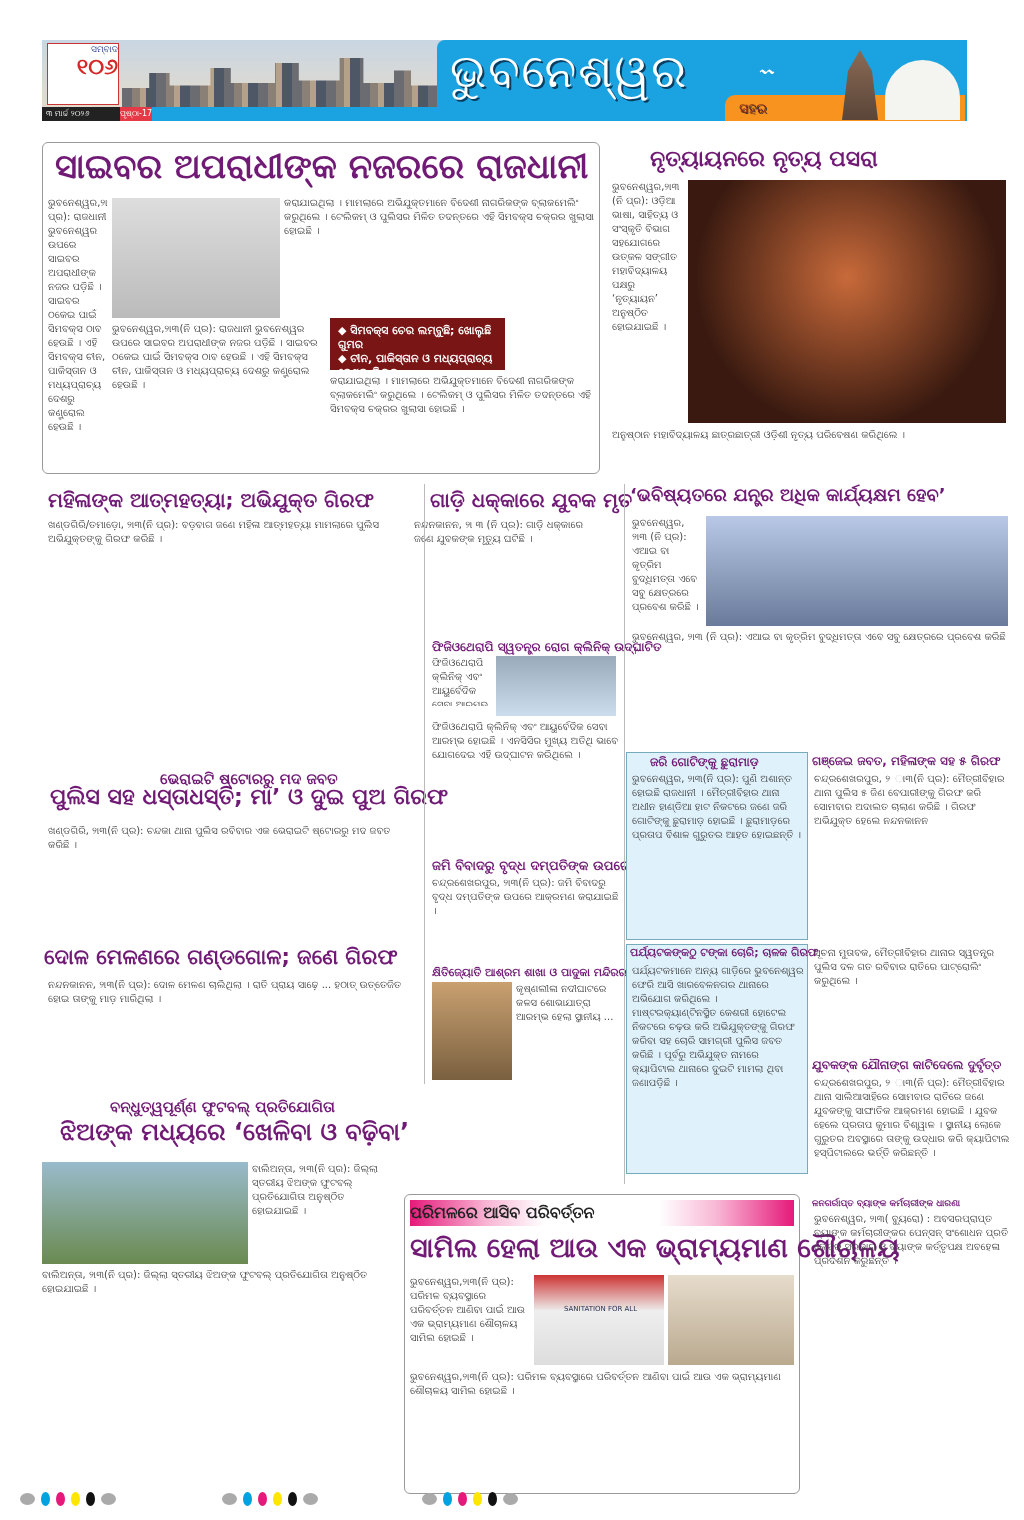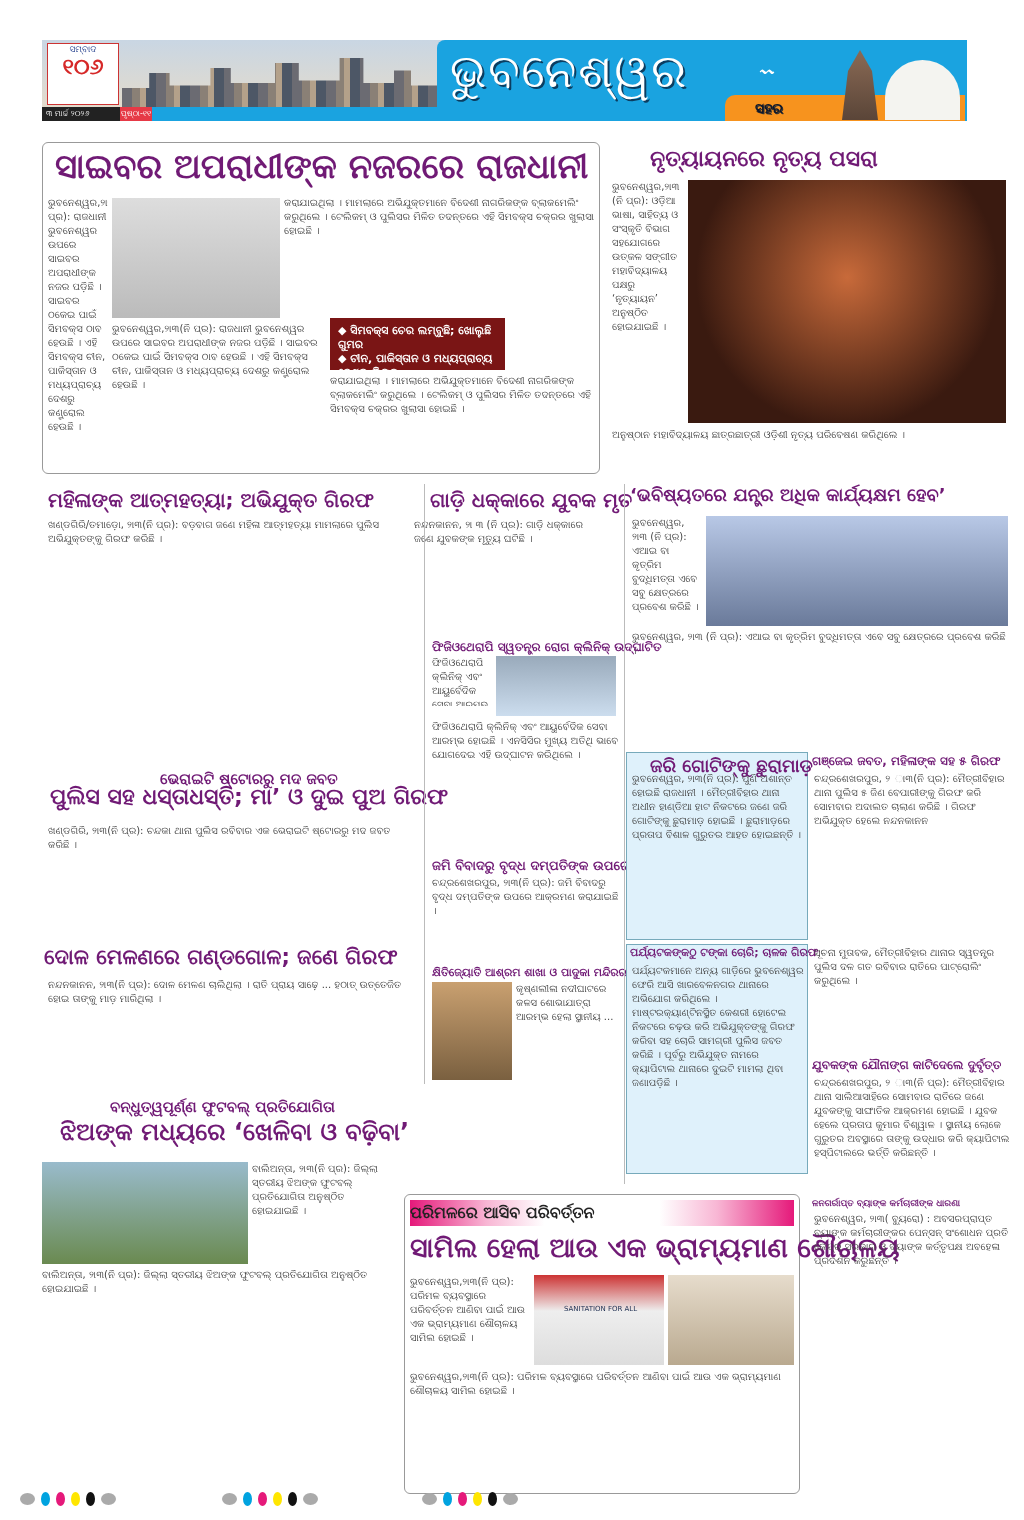--- a/index.html
+++ b/index.html
@@ -1,28 +1,28 @@
 <!DOCTYPE html>
 <html><head>
 <meta charset="utf-8">
 <style>
 *{box-sizing:border-box;margin:0;padding:0}
 body{width:1024px;height:1520px;background:#fff;font-family:"DejaVu Sans",sans-serif;position:relative;overflow:hidden;color:#222}
 .abs{position:absolute}
 .masthead{left:42px;top:40px;width:425px;height:80px;background:linear-gradient(#c9d6e3,#e8dcc8);overflow:hidden}
 .skyline{position:absolute;left:80px;bottom:12px;width:340px;height:50px;background:repeating-linear-gradient(90deg,#6b6b72 0 10px,#8a8076 10px 18px,#b4a18a 18px 24px,#4d5766 24px 34px);clip-path:polygon(0 60%,8% 60%,8% 30%,14% 30%,14% 55%,26% 55%,26% 20%,32% 20%,32% 50%,45% 50%,45% 10%,52% 10%,52% 45%,64% 45%,64% 0,71% 0,71% 50%,80% 50%,80% 25%,85% 25%,85% 55%,100% 55%,100% 100%,0 100%)}
-.logo{position:absolute;left:5px;top:3px;width:72px;height:62px;background:#fff;border:1px solid #c33;text-align:center;font-size:9px;color:#1e3a8a}
+.logo{position:absolute;left:5px;top:3px;width:72px;height:62px;background:#fff;border:1px solid #c33;text-align:right;font-size:9px;color:#1e3a8a}
 .logo .num{font-size:22px;font-weight:bold;color:#d62828;line-height:24px}
 .datebar{left:42px;top:107px;width:110px;height:14px;background:#222;color:#fff;font-size:8px;padding-left:4px;line-height:14px}
 .pagebar{left:120px;top:107px;width:32px;height:14px;background:#e63946;color:#fff;font-size:8px;text-align:center;line-height:14px}
 .bluebar{left:152px;top:107px;width:315px;height:14px;background:#1aa3e0}
 .cityband{left:437px;top:40px;width:530px;height:81px;background:#1aa3e0;border-radius:8px 0 0 0}
 .citytitle{left:450px;top:44px;font-size:46px;font-weight:normal;color:#fff;text-shadow:2px 2px 0 #0b3d60;letter-spacing:2px}
 .sahara{left:725px;top:95px;width:240px;height:26px;background:#f7931e;border-radius:10px 0 0 0}
-.sahara span{color:#0f172a;font-size:14px;font-weight:bold;padding-left:30px;line-height:26px;text-shadow:1px 1px 0 #333}
+.sahara span{color:#7f1d1d;font-size:14px;font-weight:normal;padding-left:14px;line-height:26px;text-shadow:1px 1px 0 #333}
 .temple{left:830px;top:50px;width:60px;height:70px;background:linear-gradient(#8a6a55,#5a4538);clip-path:polygon(50% 0,70% 30%,80% 100%,20% 100%,30% 30%)}
 .stupa{left:885px;top:60px;width:75px;height:60px;background:#f4f4f0;border-radius:40px 40px 0 0}
 .box{border:1.5px solid #999;border-radius:6px}
 .hl{font-weight:bold;color:#701a75;white-space:nowrap}
 .txt{font-size:10px;line-height:14px;color:#444;overflow:hidden}
 .photo{background:linear-gradient(135deg,#777,#bbb)}
 .redbox{left:330px;top:318px;width:175px;height:52px;background:#7a1515;color:#fff;font-size:11px;font-weight:bold;padding:6px 8px;line-height:14px}
 .bluebox{background:#dff1fb;border:1px solid #7ab;}
 .pinkband{height:26px;background:linear-gradient(90deg,#e5197a,#f8b6d4 20%,#fff 35%,#fff 65%,#f8b6d4 80%,#e5197a);text-align:left;font-size:16px;font-weight:bold;line-height:26px;color:#222}
 .dots{display:flex;gap:6px;align-items:center}
@@ -34,21 +34,21 @@
 <body>
 
 <div class="abs masthead">
   <div class="skyline"></div>
   <div class="logo">
     <div>ସମ୍ବାଦ</div>
     <div class="num">୧୦୬</div>
   </div>
 </div>
 <div class="abs datebar">୩ ମାର୍ଚ୍ଚ ୨୦୨୬</div>
-<div class="abs pagebar">ପୃଷ୍ଠା-୧୧</div>
+<div class="abs pagebar">ପୃଷ୍ଠା-17</div>
 <div class="abs bluebar"></div>
 <div class="abs cityband"></div>
 <div class="abs citytitle">ଭୁବନେଶ୍ୱର</div>
 <div class="abs sahara"><span>ସହର</span></div>
 <div class="abs" style="left:760px;top:60px;font-size:14px;color:#fff">〰</div>
 <div class="abs temple"></div>
 <div class="abs stupa"></div>
 
 <div class="abs box" style="left:42px;top:142px;width:558px;height:332px"></div>
 <div class="abs hl" style="left:55px;top:146px;font-size:34px">ସାଇବର ଅପରାଧୀଙ୍କ ନଜରରେ ରାଜଧାନୀ</div>
@@ -89,21 +89,21 @@
 <div class="abs txt" style="left:432px;top:876px;width:190px;height:80px">ଚନ୍ଦ୍ରଶେଖରପୁର, ୨ା୩(ନି ପ୍ର): ଜମି ବିବାଦରୁ ବୃଦ୍ଧ ଦମ୍ପତିଙ୍କ ଉପରେ ଆକ୍ରମଣ କରାଯାଇଛି ।</div>
 
 <div class="abs hl" style="left:44px;top:945px;font-size:21px">ଦୋଳ ମେଳଣରେ ଗଣ୍ଡଗୋଳ; ଜଣେ ଗିରଫ</div>
 <div class="abs txt" style="left:48px;top:978px;width:374px;height:110px">ନନ୍ଦନକାନନ, ୨ା୩(ନି ପ୍ର): ଦୋଳ ମେଳଣ ଚାଲିଥିଲା । ରାତି ପ୍ରାୟ ସାଢ଼େ ... ହଠାତ୍ ଉତ୍ତେଜିତ ହୋଇ ତାଙ୍କୁ ମାଡ଼ ମାରିଥିଲା ।</div>
 
 <div class="abs hl" style="left:432px;top:966px;font-size:11px">କ୍ଷିତିଜ୍ୟୋତି ଆଶ୍ରମ ଶାଖା ଓ ପାଦୁକା ମନ୍ଦିରର ବାର୍ଷିକୋତ୍ସବ</div>
 <div class="abs photo" style="left:432px;top:982px;width:80px;height:98px;background:linear-gradient(#c9a070,#7a6040)"></div>
 <div class="abs txt" style="left:516px;top:982px;width:100px;height:100px">କୃଷ୍ଣଲୀଳା ନଦୀଘାଟରେ କଳସ ଶୋଭାଯାତ୍ରା ଆରମ୍ଭ ହେଲା ସ୍ଥାନୀୟ ...</div>
 
 <div class="abs bluebox" style="left:626px;top:752px;width:182px;height:188px"></div>
-<div class="abs hl" style="left:650px;top:755px;font-size:18px">ଜରି ଗୋଟିଙ୍କୁ ଛୁରାମାଡ଼</div>
+<div class="abs hl" style="left:650px;top:755px;font-size:12px">ଜରି ଗୋଟିଙ୍କୁ ଛୁରାମାଡ଼</div>
 <div class="abs txt" style="left:632px;top:772px;width:172px;height:164px">ଭୁବନେଶ୍ୱର, ୨ା୩(ନି ପ୍ର): ପୁଣି ଅଶାନ୍ତ ହୋଇଛି ରାଜଧାନୀ । ମୈତ୍ରୀବିହାର ଥାନା ଅଧୀନ ହାଣ୍ଡିଆ ହାଟ ନିକଟରେ ଜଣେ ଜରି ଗୋଟିଙ୍କୁ ଛୁରାମାଡ଼ ହୋଇଛି । ଛୁରାମାଡ଼ରେ ପ୍ରତାପ ବିଶାଳ ଗୁରୁତର ଆହତ ହୋଇଛନ୍ତି ।</div>
 
 <div class="abs hl" style="left:812px;top:754px;font-size:12px">ଗଞ୍ଜେଇ ଜବତ, ମହିଳାଙ୍କ ସହ ୫ ଗିରଫ</div>
 <div class="abs txt" style="left:814px;top:772px;width:196px;height:170px">ଚନ୍ଦ୍ରଶେଖରପୁର, ୨ ା୩(ନି ପ୍ର): ମୈତ୍ରୀବିହାର ଥାନା ପୁଲିସ ୫ ଜିଣ ବେପାରୀଙ୍କୁ ଗିରଫ କରି ସୋମବାର ଅଦାଲତ ଚାଲାଣ କରିଛି । ଗିରଫ ଅଭିଯୁକ୍ତ ହେଲେ ନନ୍ଦନକାନନ</div>
 
 <div class="abs bluebox" style="left:626px;top:944px;width:182px;height:230px"></div>
 <div class="abs hl" style="left:630px;top:946px;font-size:11px">ପର୍ଯ୍ୟଟକଙ୍କଠୁ ଟଙ୍କା ଚୋରି; ଚାଳକ ଗିରଫ</div>
 <div class="abs txt" style="left:632px;top:964px;width:172px;height:205px">ପର୍ଯ୍ୟଟକମାନେ ଅନ୍ୟ ଗାଡ଼ିରେ ଭୁବନେଶ୍ୱର ଫେରି ଆସି ଖାରବେଳନଗର ଥାନାରେ ଅଭିଯୋଗ କରିଥିଲେ । ମାଷ୍ଟରକ୍ୟାଣ୍ଟିନସ୍ଥିତ କେଶରୀ ହୋଟେଲ ନିକଟରେ ଚଢ଼ଉ କରି ଅଭିଯୁକ୍ତଙ୍କୁ ଗିରଫ କରିବା ସହ ଚୋରି ସାମଗ୍ରୀ ପୁଲିସ ଜବତ କରିଛି । ପୂର୍ବରୁ ଅଭିଯୁକ୍ତ ନାମରେ କ୍ୟାପିଟାଲ ଥାନାରେ ଦୁଇଟି ମାମଲା ଥିବା ଜଣାପଡ଼ିଛି ।</div>
 
 <div class="abs txt" style="left:814px;top:946px;width:196px;height:110px">ସୂଚନା ମୁତାବକ, ମୈତ୍ରୀବିହାର ଥାନାର ସ୍ୱତନ୍ତ୍ର ପୁଲିସ ଦଳ ଗତ ରବିବାର ରାତିରେ ପାଟ୍ରୋଲିଂ କରୁଥିଲେ ।</div>

